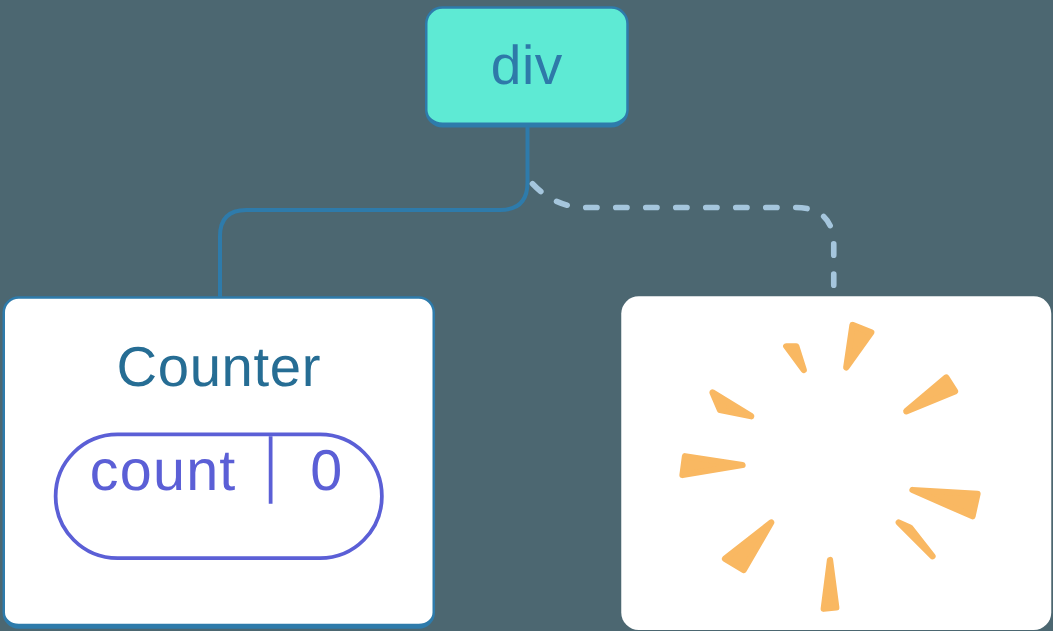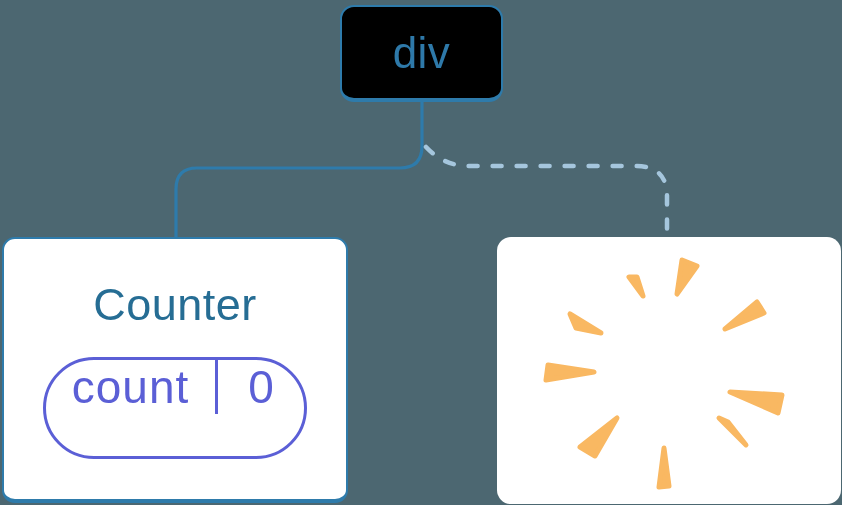--- a/index.html
+++ b/index.html
@@ -8,37 +8,37 @@
     width:842px;height:505px;
     overflow:hidden;
     background:#4c6771;
     font-family:"Liberation Sans", sans-serif;
   }
   .layer{position:absolute;left:0;top:0;width:842px;height:505px;pointer-events:none;}
 
   .node-root{
     position:absolute;left:340px;top:5px;width:163px;height:97px;
     box-sizing:border-box;
-    background:#000000;
+    background:#5eead4;
     border:2.5px solid #2e7bab;border-bottom-width:4px;
     border-radius:14px;
     display:flex;align-items:center;justify-content:center;
     font-size:44px;color:#2e79a9;letter-spacing:0.5px;
   }
 
   .card{
     position:absolute;background:#ffffff;box-sizing:border-box;
   }
   .counter-card{
     left:2px;top:237px;width:346px;height:266px;
     border:2.5px solid #2e7bab;border-bottom-width:4px;
     border-radius:13px;
   }
   .counter-title{
-    margin-top:40px;text-align:center;
+    margin-top:29px;text-align:center;
     font-size:45px;font-weight:500;color:#266d94;letter-spacing:0.5px;
   }
   .state-pill{
     margin:26px auto 0;width:264px;height:102px;
     box-sizing:border-box;
     border:3px solid #5b5fd6;border-radius:52px;
     display:flex;align-items:flex-start;
     color:#5b5fd6;
   }
   .pill-key{

